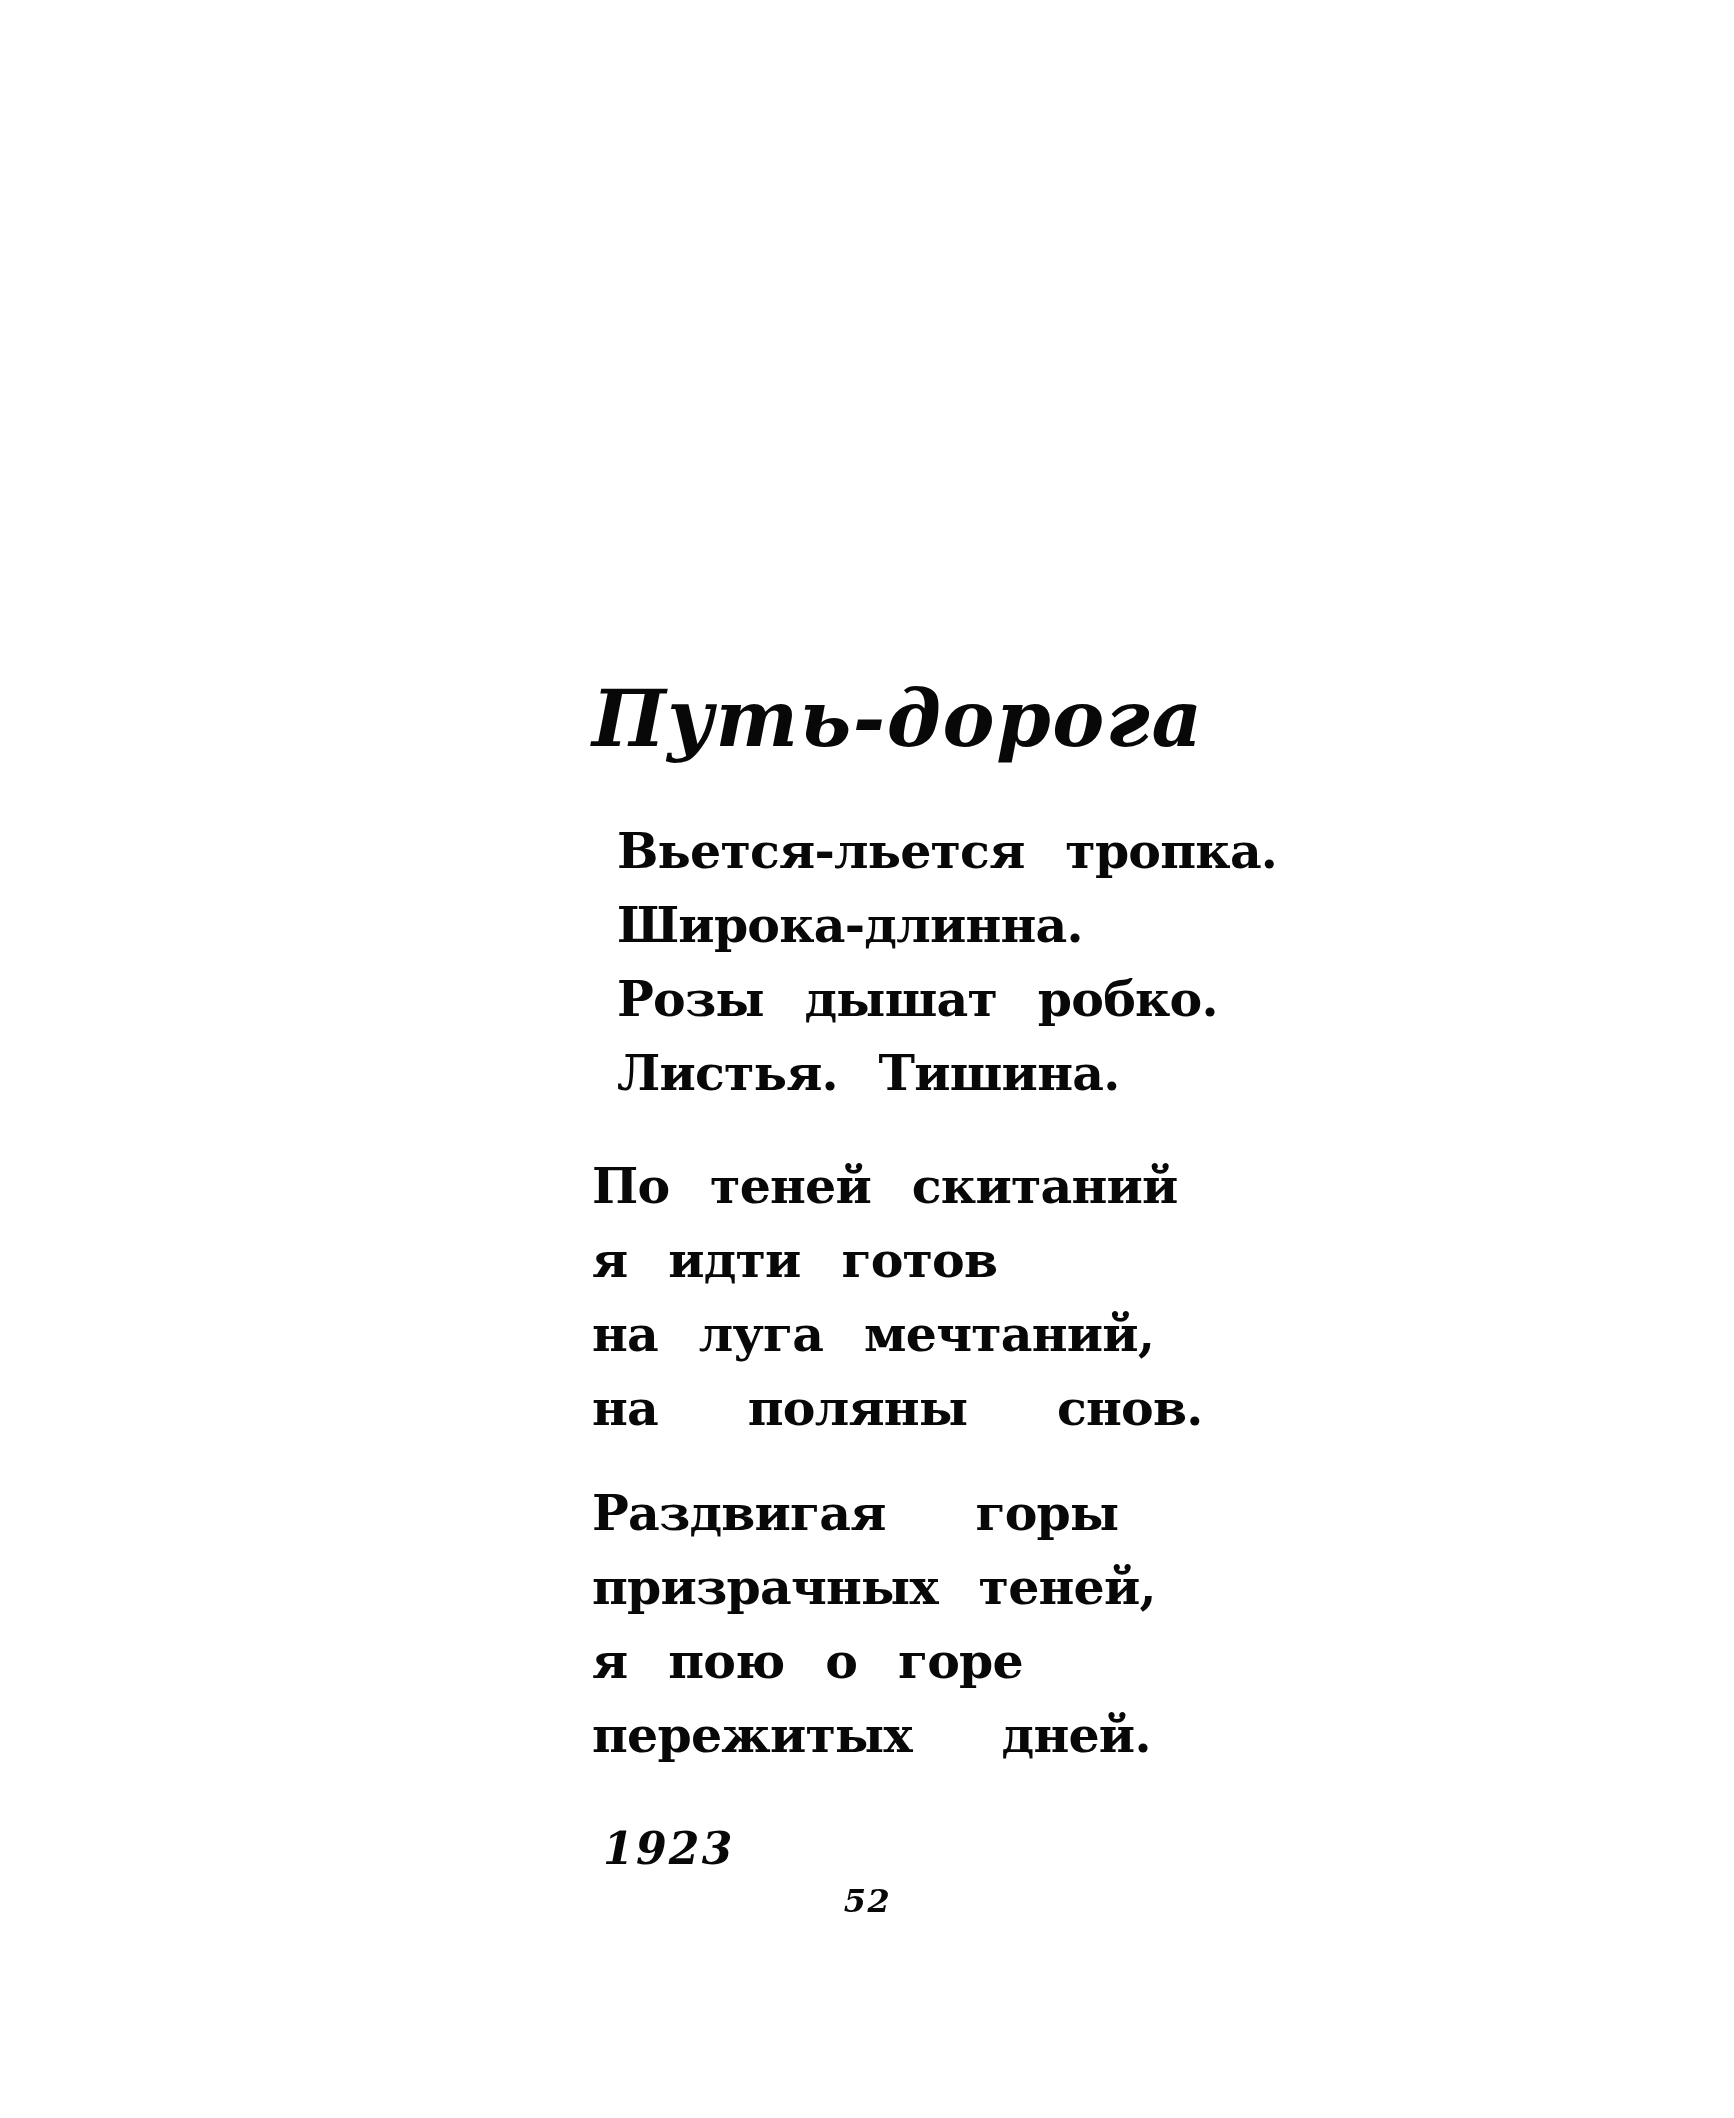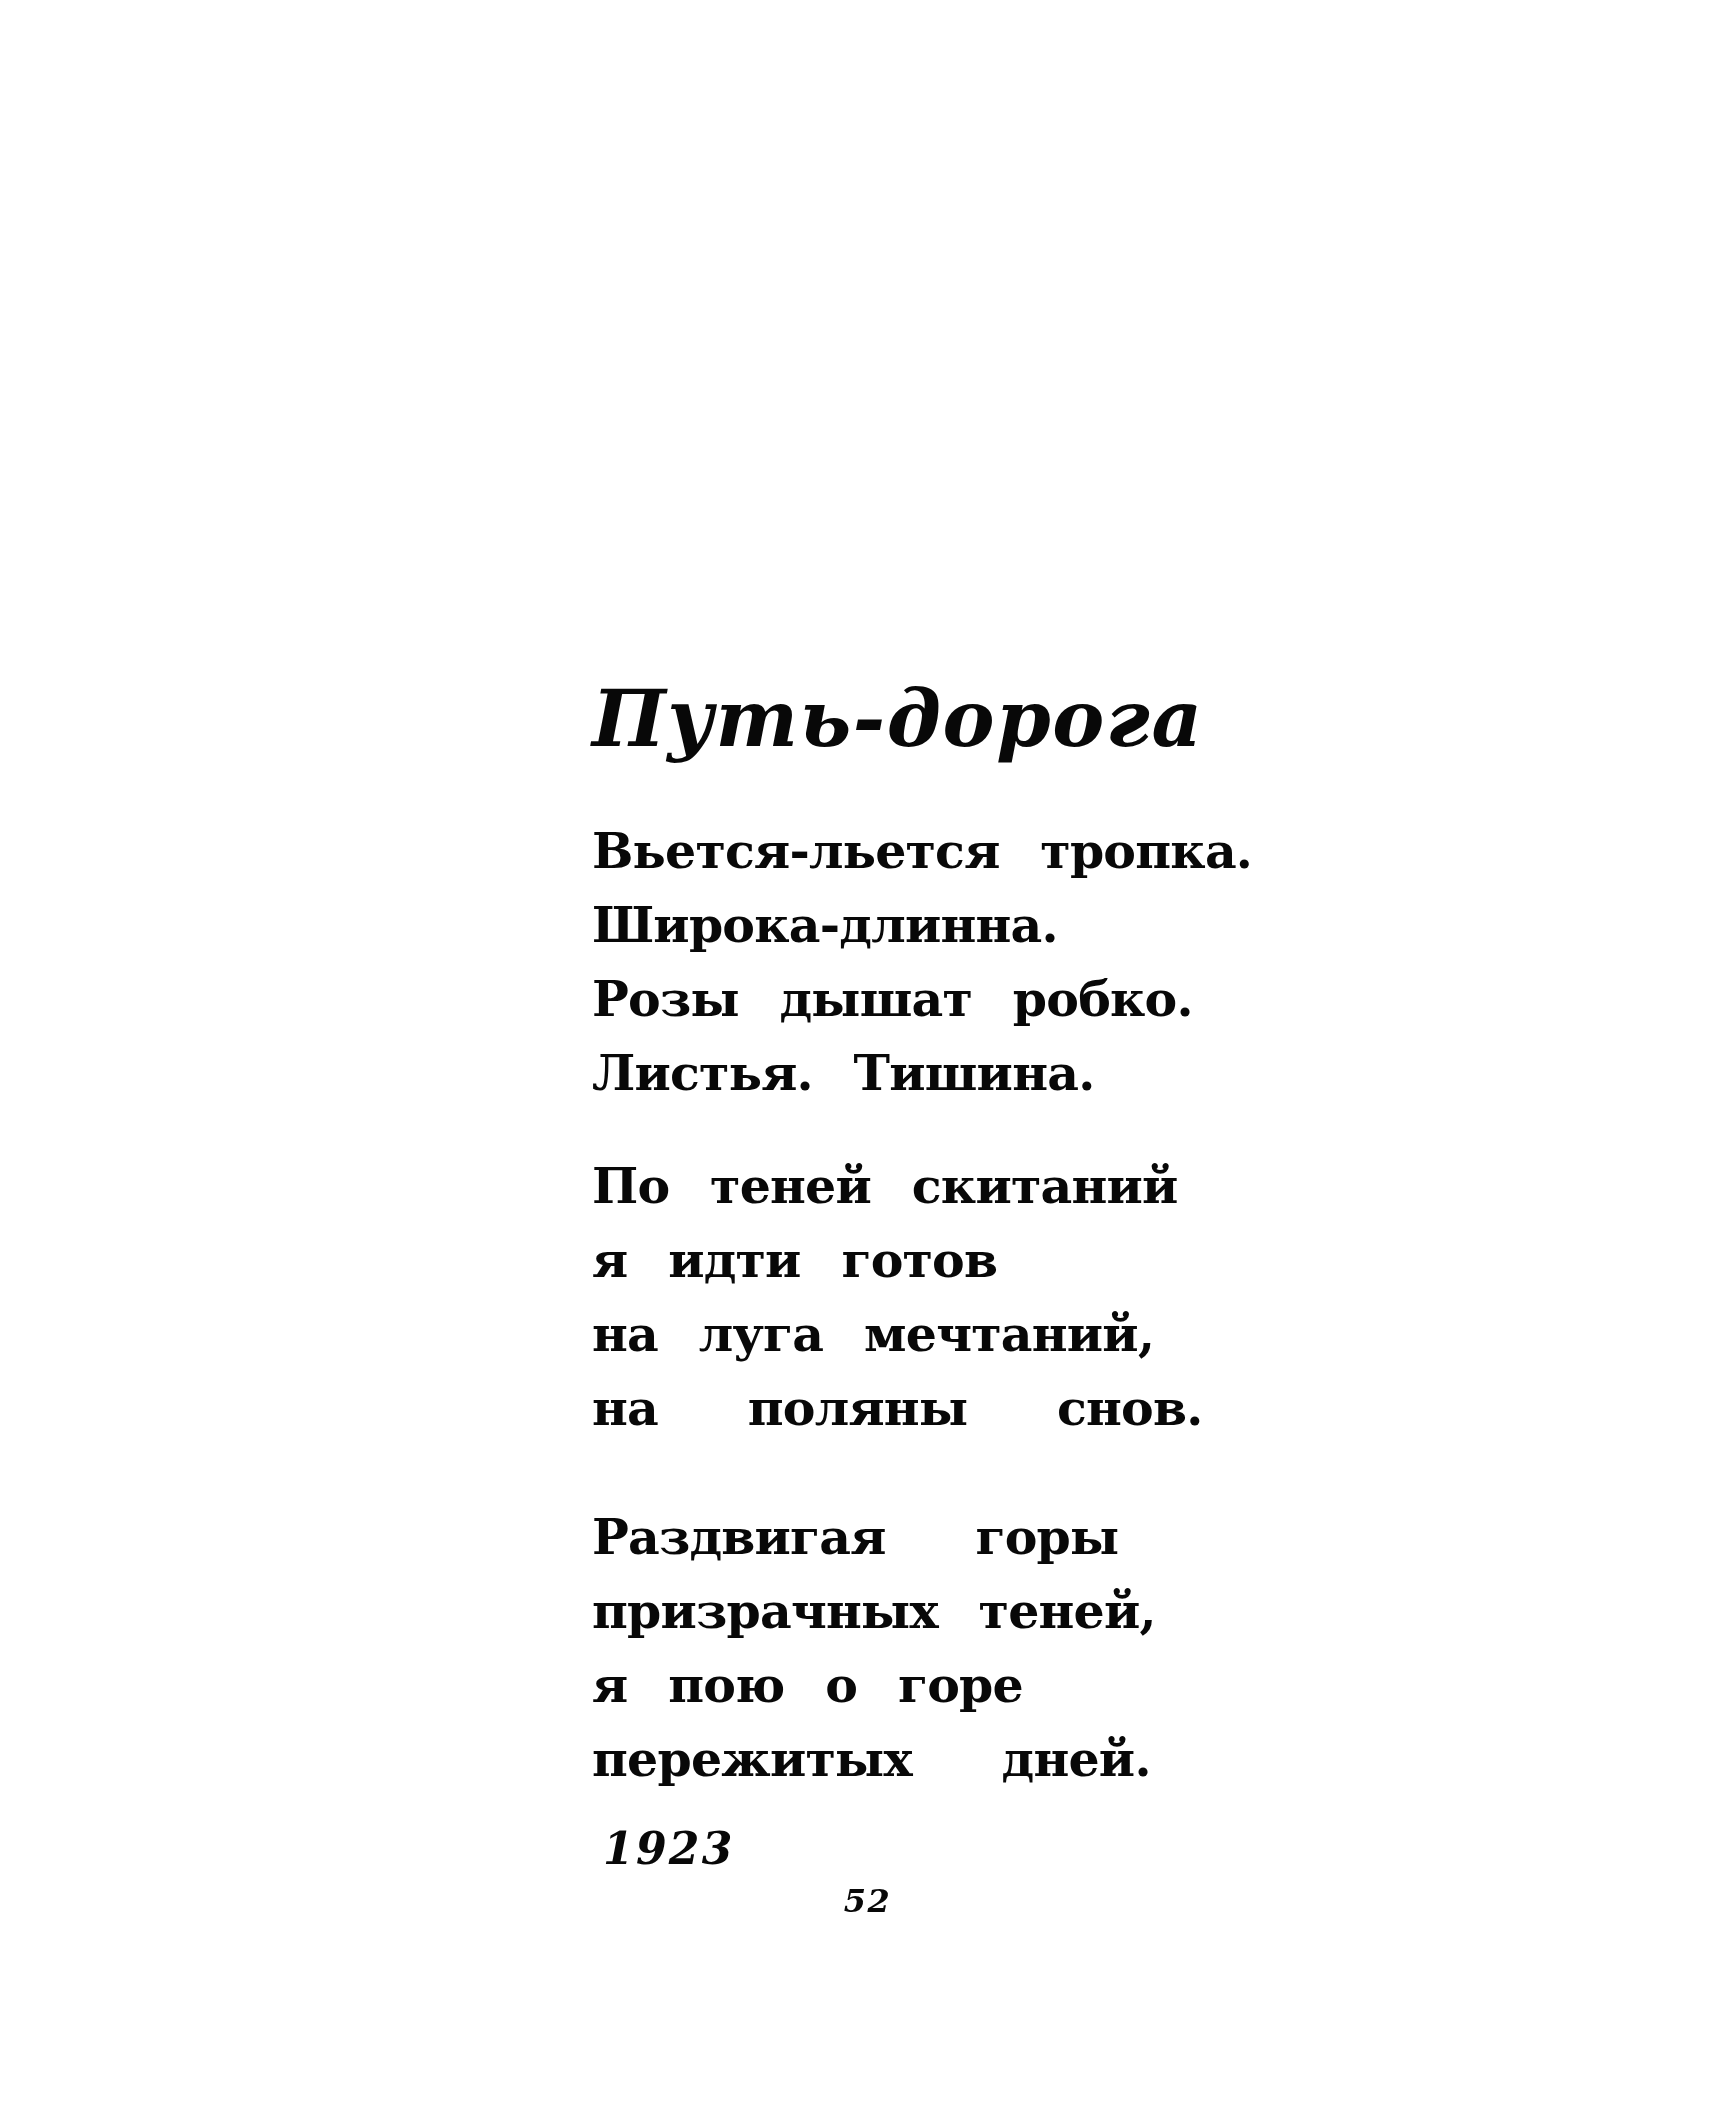--- a/index.html
+++ b/index.html
@@ -26,23 +26,23 @@
     font-style: italic;
     font-weight: bold;
     letter-spacing: 1.6px;
     white-space: nowrap;
   }
   .stanza {
     position: absolute;
     left: 592px;
     margin: 0;
   }
-  .stanza-1 { top: 814px; }
+  .stanza-1 { top: 814px; margin-left: 25px; }
   .stanza-2 { top: 1149px; }
-  .stanza-3 { top: 1476px; margin-top: 24px; }
+  .stanza-3 { top: 1476px; }
   .line {
     margin: 0;
     font-size: 49px;
     line-height: 74px;
     font-weight: bold;
     letter-spacing: -0.8px;
     word-spacing: 0.5em;
     white-space: nowrap;
   }
   .line.wide {

